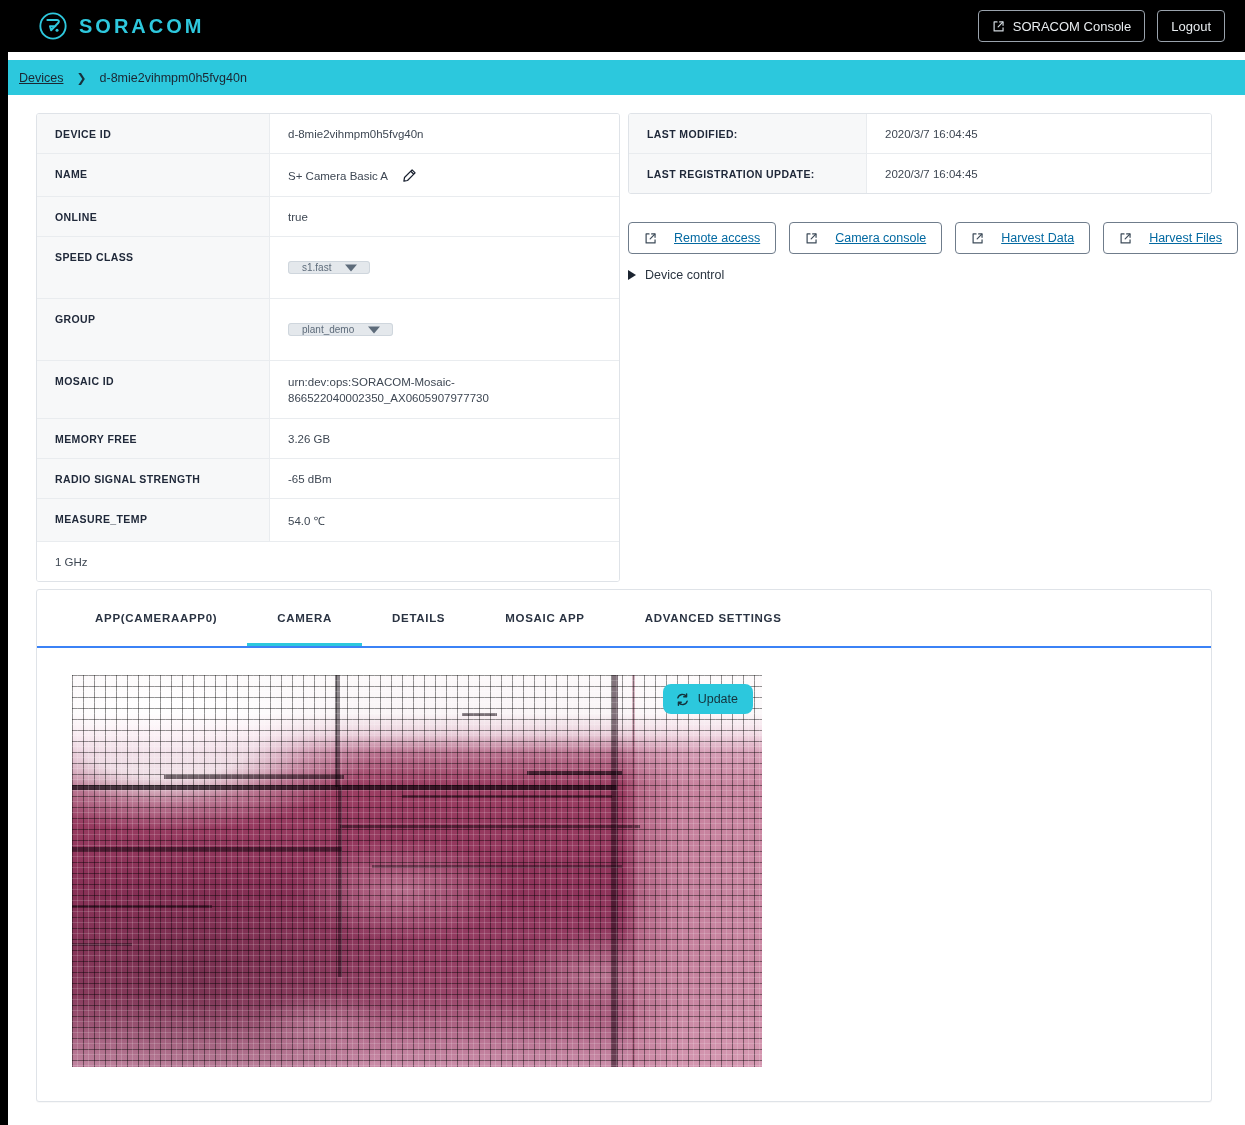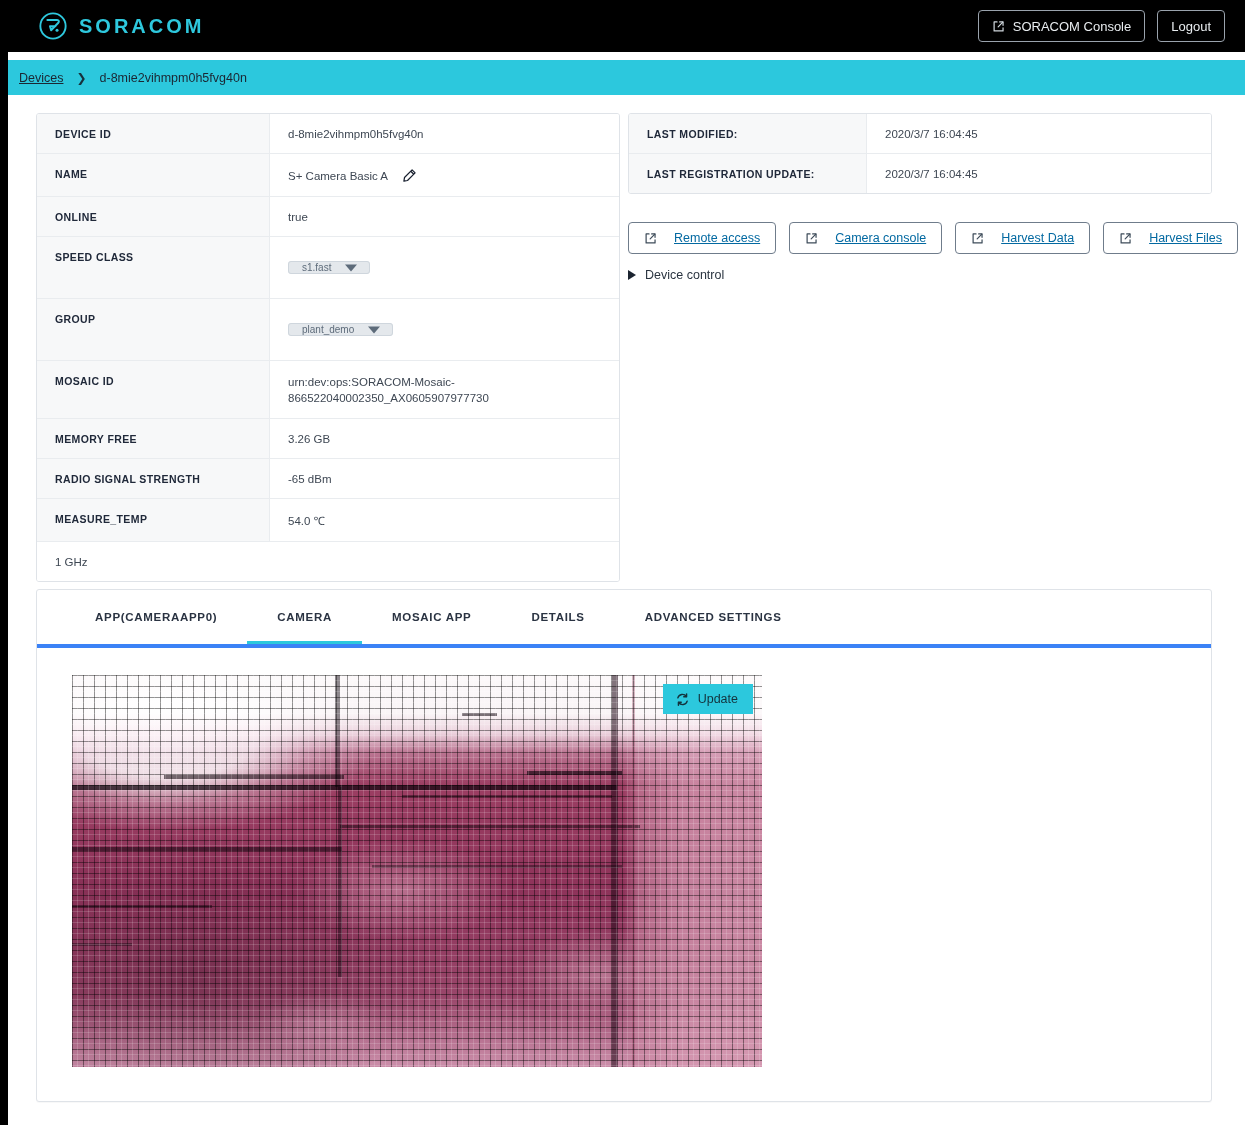--- a/index.html
+++ b/index.html
@@ -237,21 +237,21 @@
     left: 28px; top: 502px;
     width: 1176px; height: 513px;
     border: 1px solid #dfe3e8;
     border-radius: 3px;
     background: #ffffff;
     box-shadow: 0 1px 1px rgba(0,0,0,.03);
     overflow: hidden;
   }
   .tabstrip {
     height: 58px;
-    border-bottom: 4px solid #3b82f6;
+    border-bottom: 2px solid #3b82f6;
     display: flex;
     align-items: stretch;
     padding-left: 28px;
   }
   .tab {
     display: flex;
     align-items: center;
     font-size: 11.5px;
     font-weight: 700;
     letter-spacing: .7px;
@@ -332,21 +332,21 @@
       repeating-linear-gradient(to bottom, rgba(255,255,255,.16) 0px, rgba(255,255,255,.16) 1px, rgba(255,255,255,0) 1px, rgba(255,255,255,0) 11px);
     background-position: 5px 5px;
   }
 
   .update-btn {
     position: absolute;
     right: 9px; top: 9px;
     height: 30px;
     background: #2cc8dd;
     border: none;
-    border-radius: 0;
+    border-radius: 8px;
     color: #14323c;
     font-size: 12.5px;
     font-family: "Liberation Sans", sans-serif;
     display: flex;
     align-items: center;
     gap: 8px;
     padding: 0 15px 0 12px;
     cursor: pointer;
     z-index: 5;
   }
@@ -519,22 +519,22 @@
     <div class="devctl">
       <span class="tri"></span>
       <span>Device control</span>
     </div>
   </div>
 
   <div class="tabcard">
     <div class="tabstrip">
       <div class="tab">APP(CAMERAAPP0)</div>
       <div class="tab active">CAMERA</div>
+      <div class="tab">DETAILS</div>
       <div class="tab">MOSAIC APP</div>
-      <div class="tab">DETAILS</div>
       <div class="tab">ADVANCED SETTINGS</div>
     </div>
 
     <div class="cam-area">
       <div class="cam">
         <div class="cam-img"></div>
 
         <div class="cam-lines">
           <i style="left:0;   top:110px; width:545px; height:5px; background:rgba(12,2,10,.70);"></i>
           <i style="left:92px; top:100px; width:180px; height:4px; background:rgba(12,2,10,.55);"></i>

